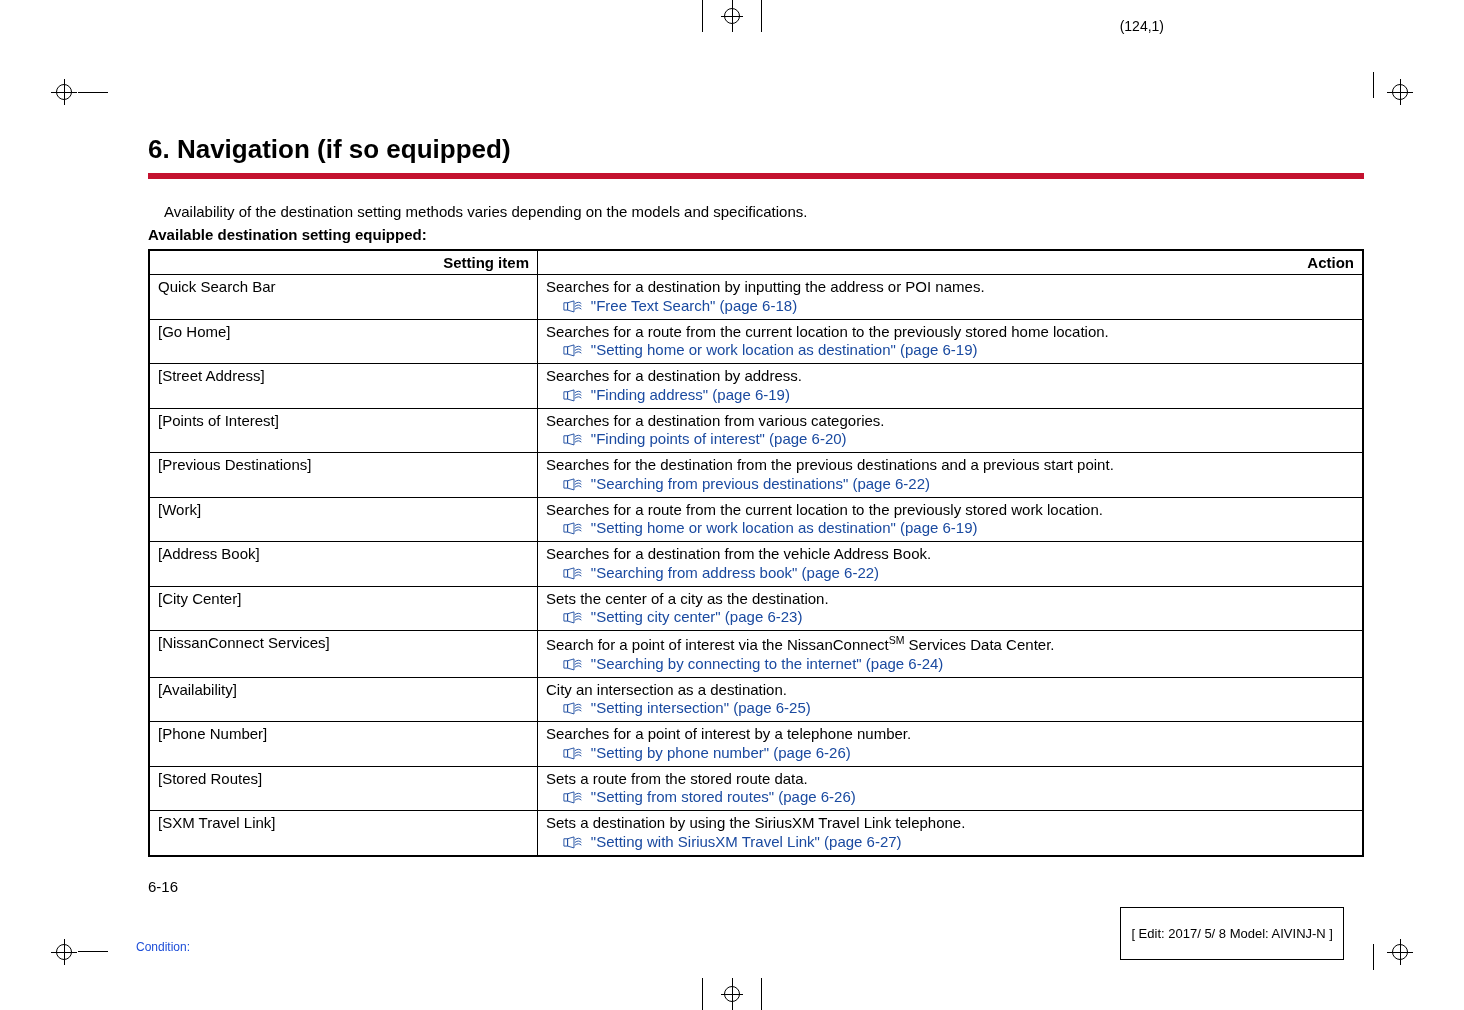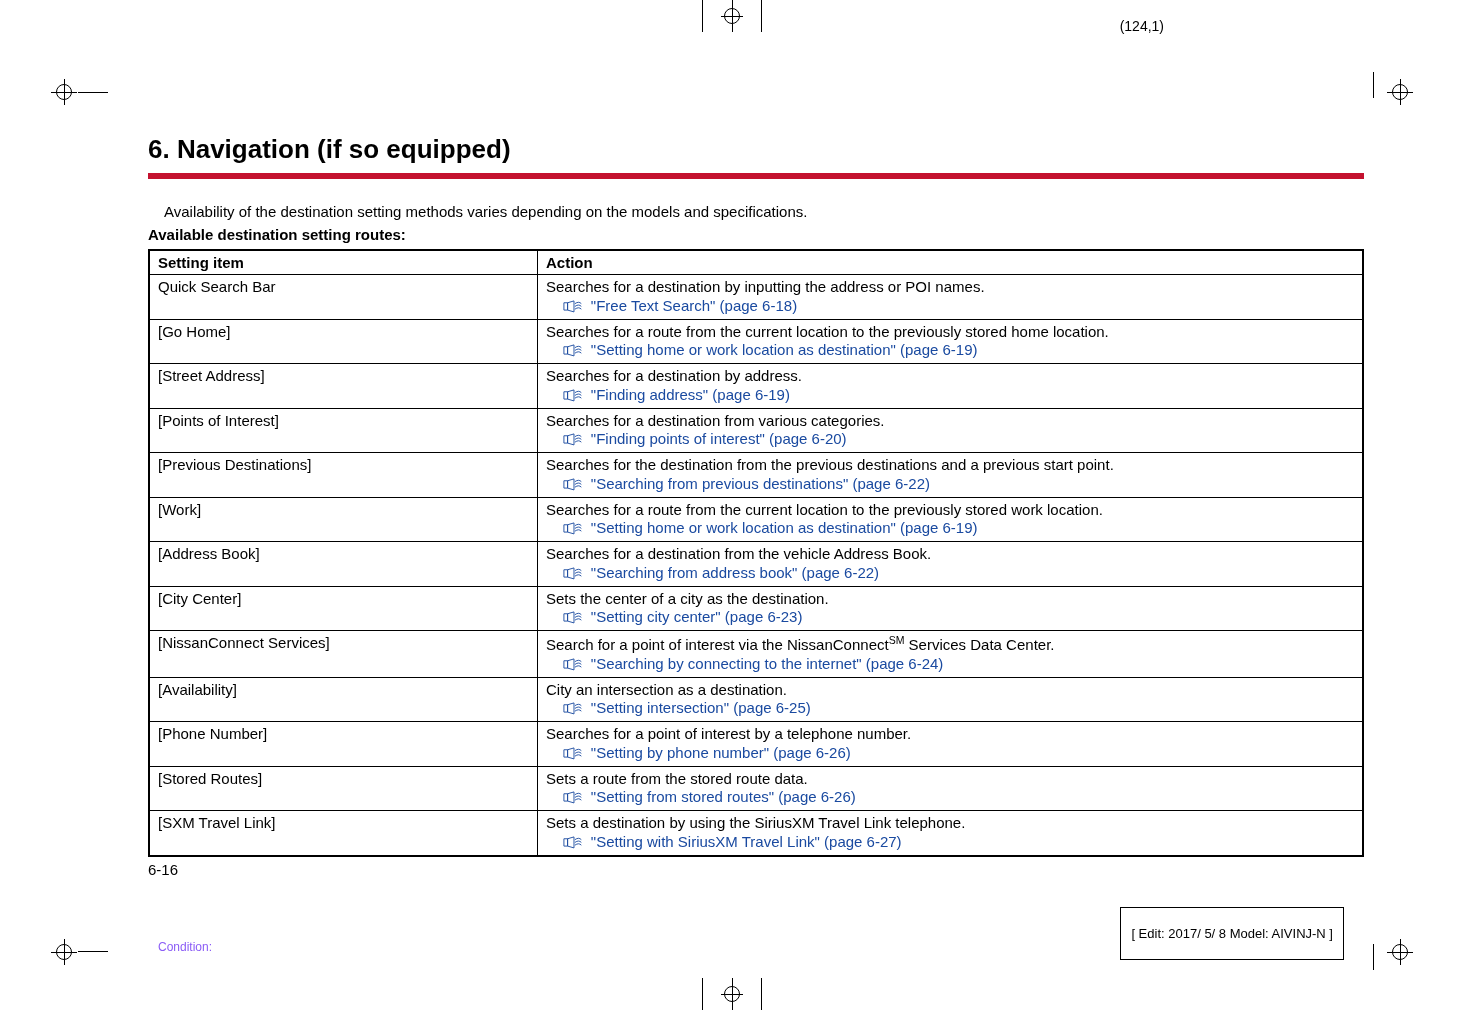--- a/index.html
+++ b/index.html
@@ -144,21 +144,21 @@
   }
   table {
     border-collapse: collapse;
     width: 100%;
     font-size: 15px;
   }
   table.outer {
     border: 2px solid #000;
   }
   th {
-    text-align: left;
+    text-align: right;
     font-weight: bold;
     border: 1px solid #000;
     padding: 3px 8px;
     vertical-align: top;
   }
   td {
     border: 1px solid #000;
     padding: 3px 8px;
     vertical-align: top;
     line-height: 1.25;
@@ -171,29 +171,29 @@
   .xicon {
     display: inline-block;
     width: 22px;
     height: 12px;
     vertical-align: -1px;
     margin-right: 2px;
   }
   .xicon svg { display:block; }
   .sm { font-size: 0.7em; vertical-align: super; }
   .pagefoot {
-    margin-top: 4px;
+    margin-top: 21px;
     font-size: 15px;
   }
   .cond {
     position: absolute;
-    left: 158px;
+    left: 136px;
     bottom: 56px;
     font-size: 12px;
-    color: #8b5cf6;
+    color: #1d4ed8;
     margin-top: 36px;
   }
   .edit {
     position: absolute;
     right: 120px;
     bottom: 50px;
     font-size: 13px;
     border: 1px solid #000;
     padding: 18px 10px;
   }
@@ -216,21 +216,21 @@
 <div class="reg-br"></div>
 <div class="line-br-v"></div>
 
 <div class="page-coord">(124,1)</div>
 
 <div class="page">
   <div class="chapter">6. Navigation (if so equipped)</div>
   <div class="red-rule"></div>
 
   <p class="intro">Availability of the destination setting methods varies depending on the models and specifications.</p>
-  <p class="subhead">Available destination setting routes:</p>
+  <p class="subhead">Available destination setting equipped:</p>
 
   <table class="outer">
     <colgroup>
         <col class="col-setting">
         <col>
       </colgroup>
     <thead>
       <tr>
         <th>Setting item</th>
         <th>Action</th>

